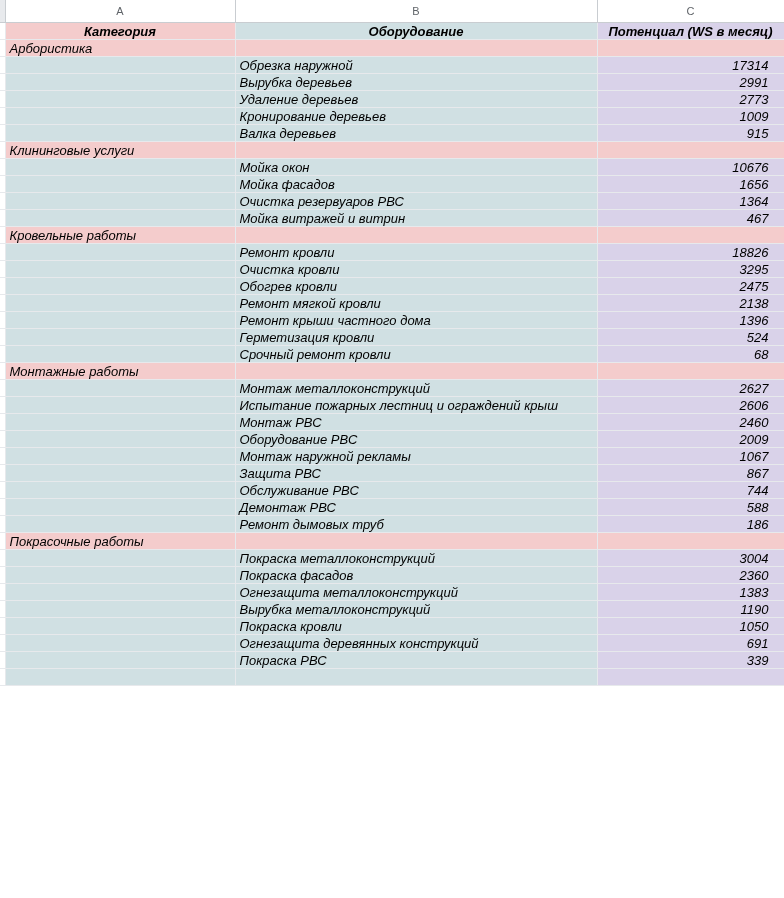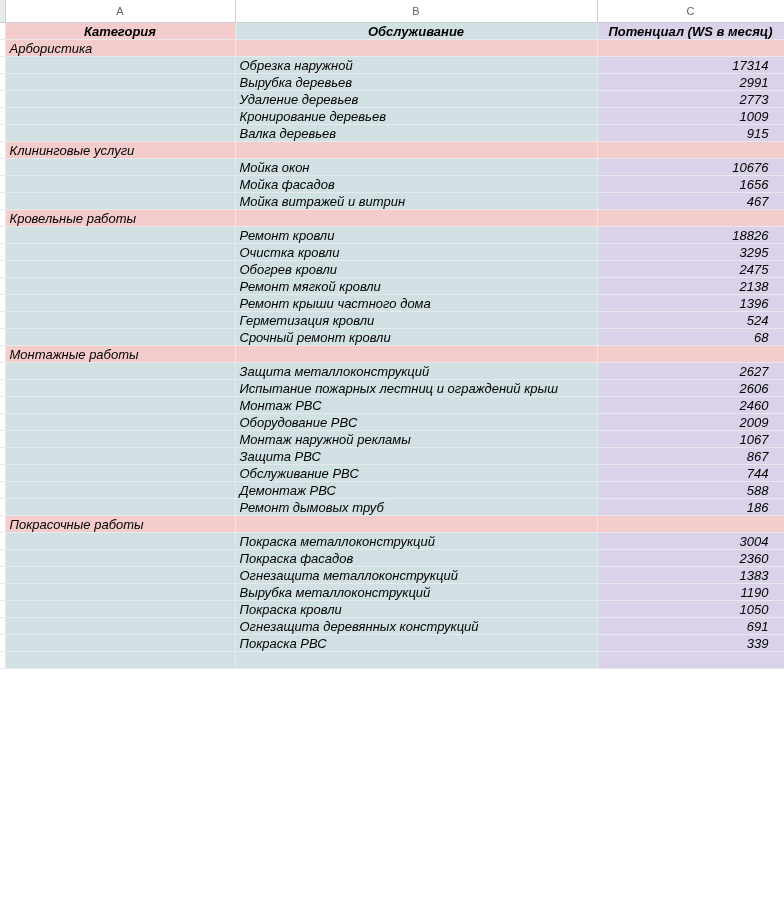--- a/index.html
+++ b/index.html
@@ -78,21 +78,21 @@
       <th class="gutter-h" data-name="row-header-gutter"></th>
       <th data-name="column-letter-a">A</th>
       <th data-name="column-letter-b">B</th>
       <th data-name="column-letter-c">C</th>
     </tr>
   </thead>
   <tbody data-name="sheet-body">
     <tr class="data-row header-row" data-name="table-header-row">
       <td class="gutter" data-name="row-gutter"></td>
       <td class="cell cat" data-name="header-category-cell">Категория</td>
-      <td class="cell sub" data-name="header-subcategory-cell">Обслуживание</td>
+      <td class="cell sub" data-name="header-subcategory-cell">Оборудование</td>
       <td class="cell val" data-name="header-potential-cell">Потенциал (WS в месяц)</td>
     </tr>
   <tr class="data-row" data-name="category-row">
         <td class="gutter" data-name="row-gutter"></td>
         <td class="cell cat" data-name="category-cell">Арбористика</td>
         <td class="cell cat" data-name="category-empty-b"></td>
         <td class="cell cat" data-name="category-empty-c"></td>
       </tr>
       <tr class="data-row" data-name="subcategory-row">
         <td class="gutter" data-name="row-gutter"></td>
@@ -138,20 +138,26 @@
       </tr>
       <tr class="data-row" data-name="subcategory-row">
         <td class="gutter" data-name="row-gutter"></td>
         <td class="cell sub" data-name="subcategory-empty-a"></td>
         <td class="cell sub" data-name="subcategory-cell">Мойка фасадов</td>
         <td class="cell val num" data-name="value-cell">1656</td>
       </tr>
       <tr class="data-row" data-name="subcategory-row">
         <td class="gutter" data-name="row-gutter"></td>
         <td class="cell sub" data-name="subcategory-empty-a"></td>
+        <td class="cell sub" data-name="subcategory-cell">Очистка резервуаров РВС</td>
+        <td class="cell val num" data-name="value-cell">1364</td>
+      </tr>
+      <tr class="data-row" data-name="subcategory-row">
+        <td class="gutter" data-name="row-gutter"></td>
+        <td class="cell sub" data-name="subcategory-empty-a"></td>
         <td class="cell sub" data-name="subcategory-cell">Мойка витражей и витрин</td>
         <td class="cell val num" data-name="value-cell">467</td>
       </tr>
       <tr class="data-row" data-name="category-row">
         <td class="gutter" data-name="row-gutter"></td>
         <td class="cell cat" data-name="category-cell">Кровельные работы</td>
         <td class="cell cat" data-name="category-empty-b"></td>
         <td class="cell cat" data-name="category-empty-c"></td>
       </tr>
       <tr class="data-row" data-name="subcategory-row">
@@ -198,21 +204,21 @@
       </tr>
       <tr class="data-row" data-name="category-row">
         <td class="gutter" data-name="row-gutter"></td>
         <td class="cell cat" data-name="category-cell">Монтажные работы</td>
         <td class="cell cat" data-name="category-empty-b"></td>
         <td class="cell cat" data-name="category-empty-c"></td>
       </tr>
       <tr class="data-row" data-name="subcategory-row">
         <td class="gutter" data-name="row-gutter"></td>
         <td class="cell sub" data-name="subcategory-empty-a"></td>
-        <td class="cell sub" data-name="subcategory-cell">Защита металлоконструкций</td>
+        <td class="cell sub" data-name="subcategory-cell">Монтаж металлоконструкций</td>
         <td class="cell val num" data-name="value-cell">2627</td>
       </tr>
       <tr class="data-row" data-name="subcategory-row">
         <td class="gutter" data-name="row-gutter"></td>
         <td class="cell sub" data-name="subcategory-empty-a"></td>
         <td class="cell sub" data-name="subcategory-cell">Испытание пожарных лестниц и ограждений крыш</td>
         <td class="cell val num" data-name="value-cell">2606</td>
       </tr>
       <tr class="data-row" data-name="subcategory-row">
         <td class="gutter" data-name="row-gutter"></td>

